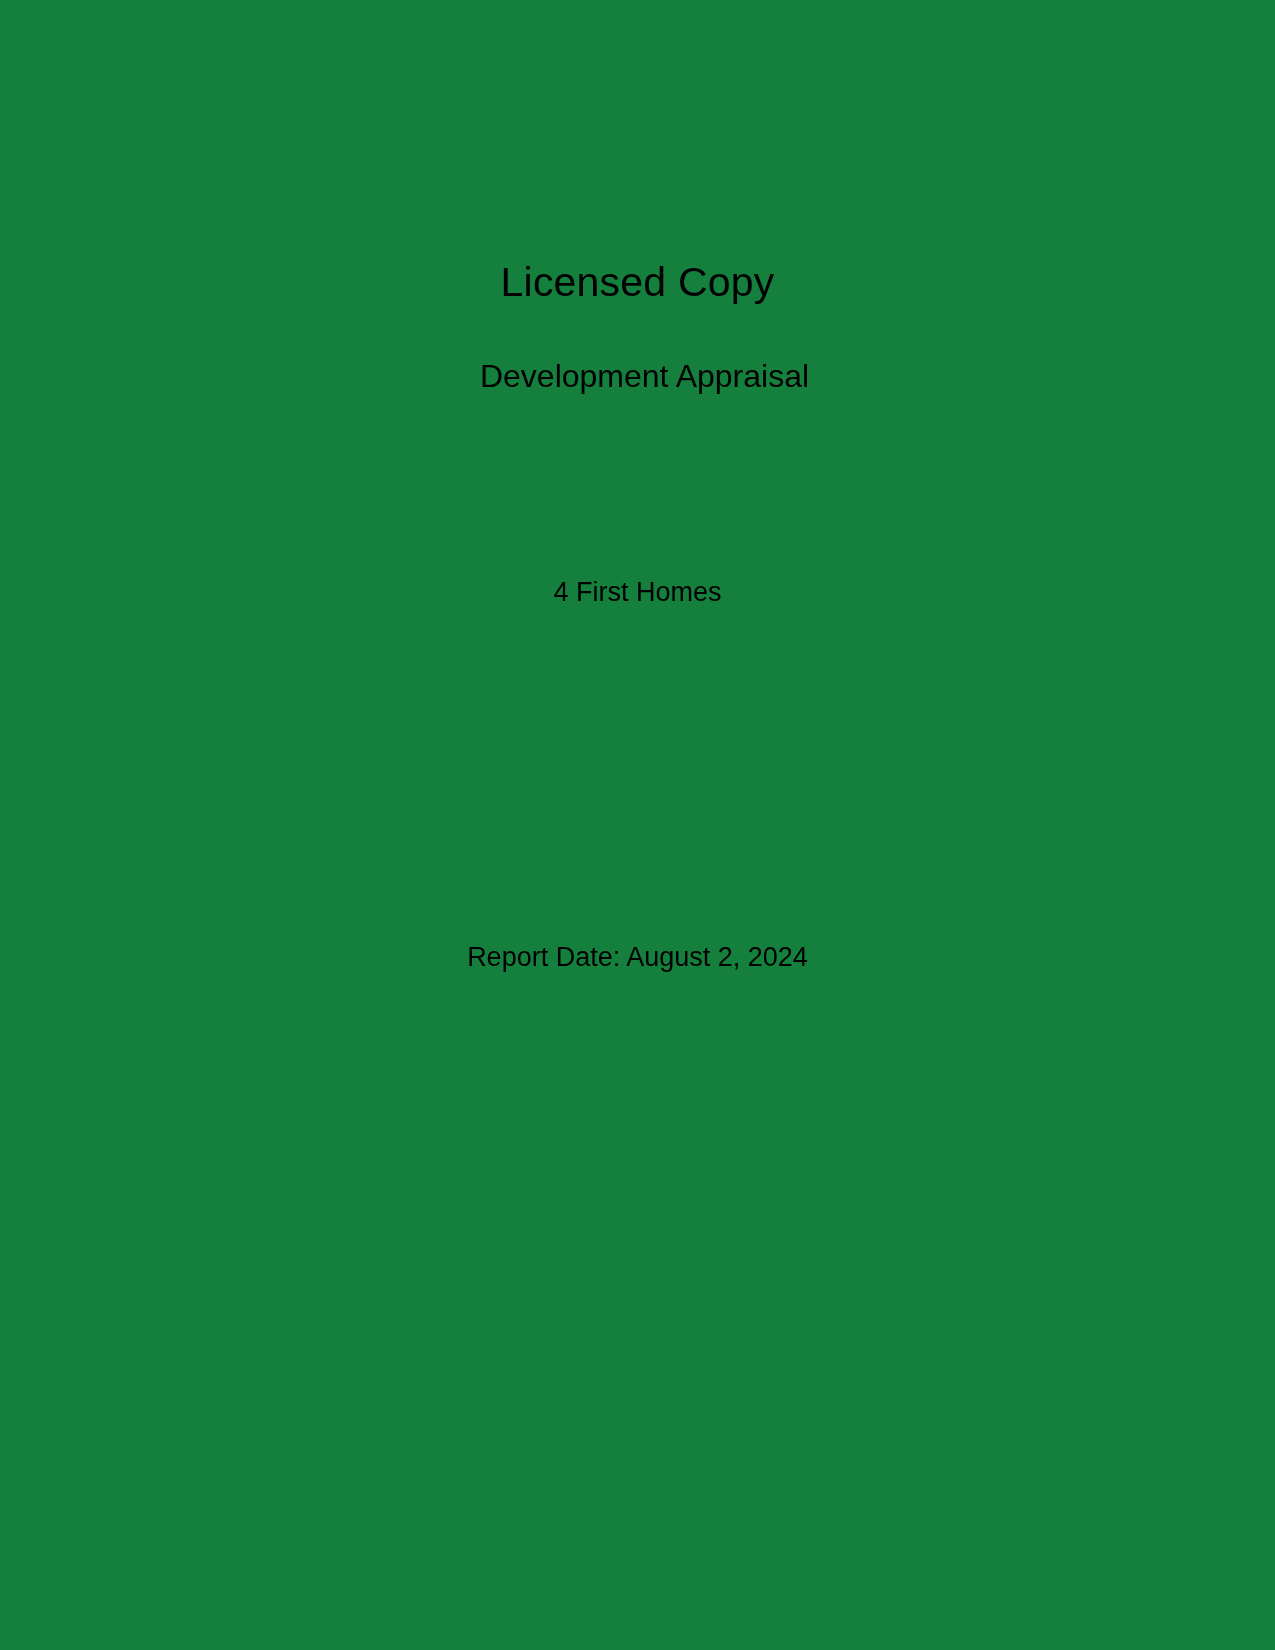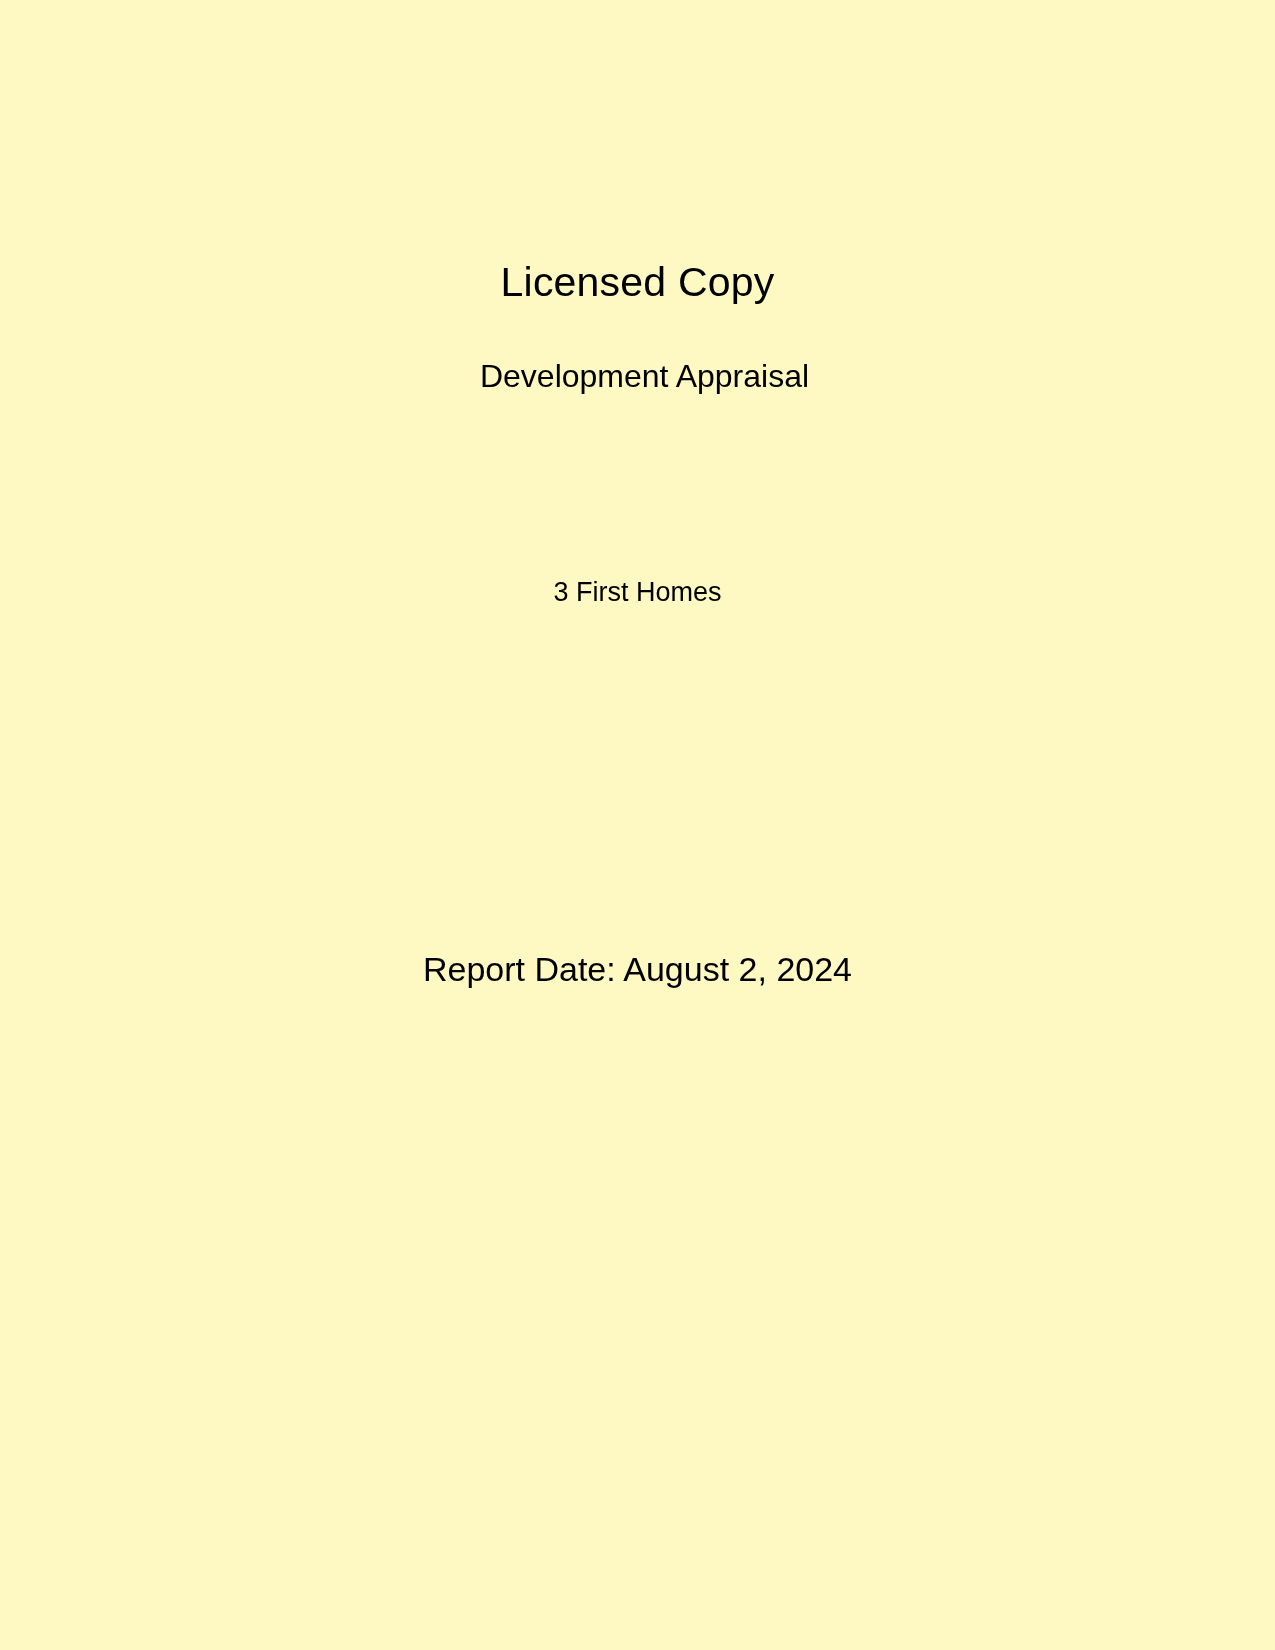--- a/index.html
+++ b/index.html
@@ -5,21 +5,21 @@
   html, body {
     margin: 0;
     padding: 0;
     background: #ffffff;
   }
   .page {
     position: relative;
     width: 1275px;
     height: 1650px;
     margin: 0 auto;
-    background: #fef9c3;
+    background: #15803d;
     font-family: "Liberation Sans", sans-serif;
     color: #000000;
     overflow: hidden;
   }
   .title-block {
     position: absolute;
     left: 0;
     right: 0;
     top: 258px;
     text-align: center;
@@ -64,34 +64,34 @@
     font-size: 27px;
     line-height: 1.2;
     margin: 0;
   }
   .report-date {
     position: absolute;
     left: 0;
     right: 0;
     top: 941px;
     text-align: center;
-    font-size: 34px;
+    font-size: 27px;
     line-height: 1.2;
-    margin: 8px;
+    margin: 0;
   }
 </style>
 </head>
 <body>
 
 <div class="page">
 
   <div class="title-block">
     <h1 class="doc-title">Licensed Copy</h1>
   </div>
 
   <h2 class="doc-subtitle">Development Appraisal</h2>
 
 
-  <p class="project-scheme">3 First Homes</p>
+  <p class="project-scheme">4 First Homes</p>
 
   <p class="report-date">Report Date: August 2, 2024</p>
 
 </div>
 
 </body></html>

